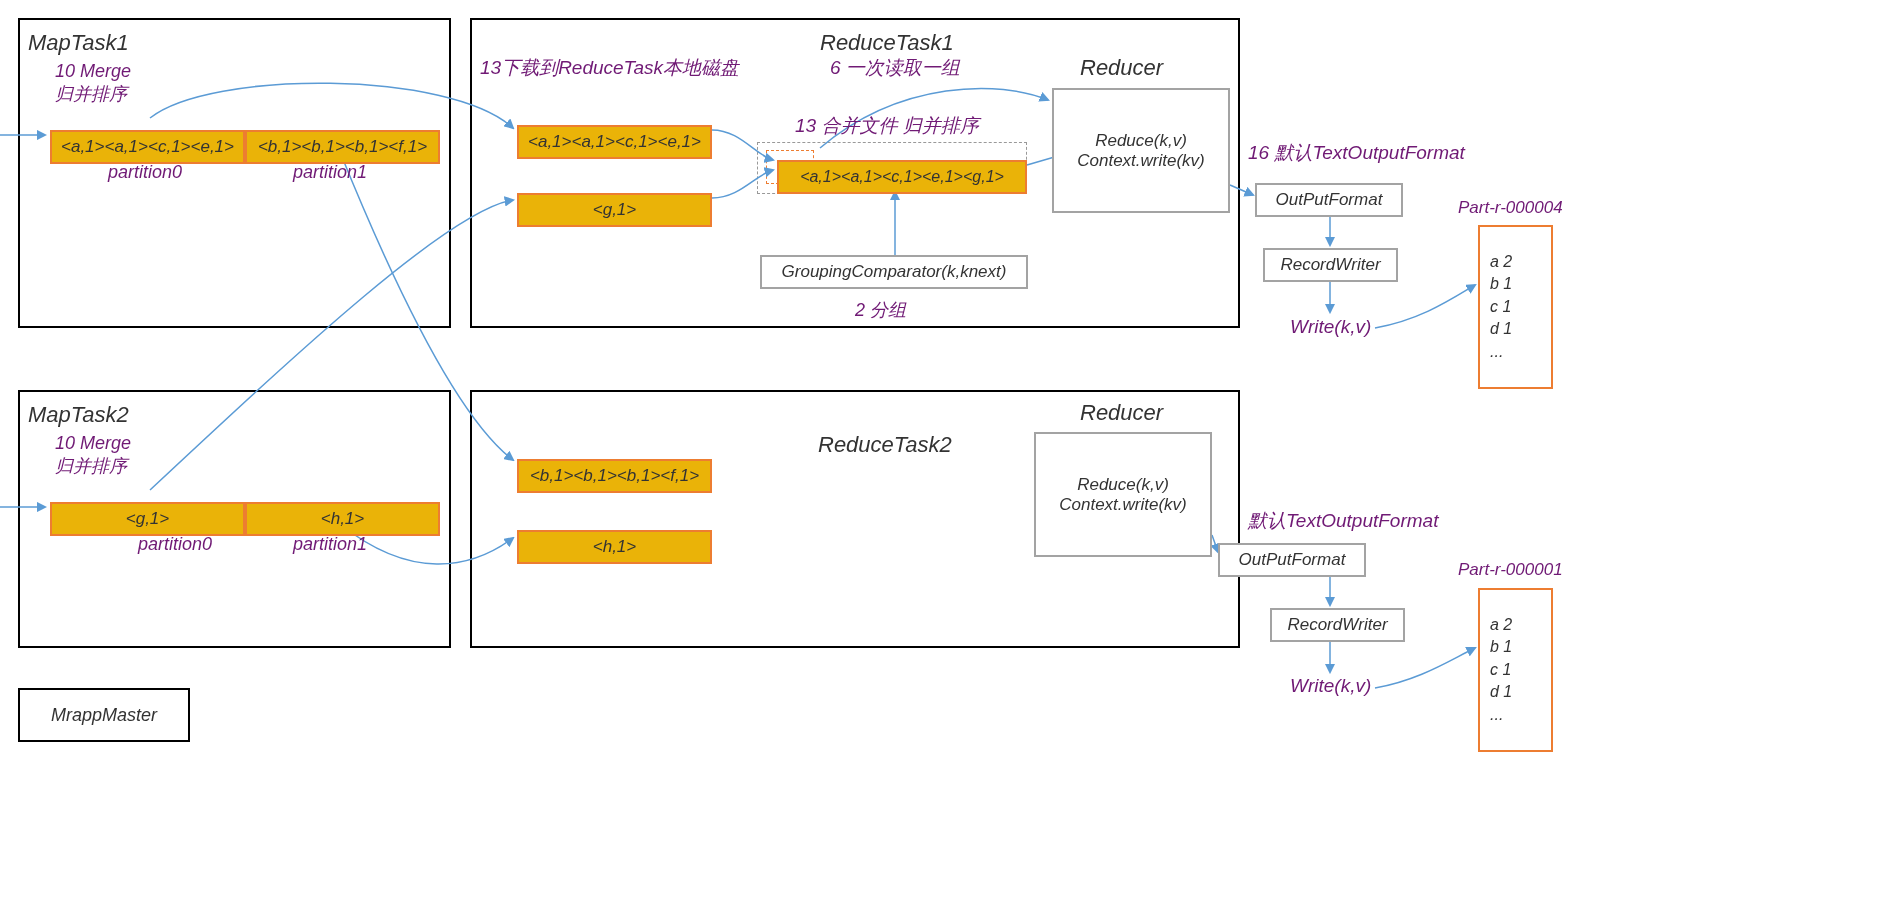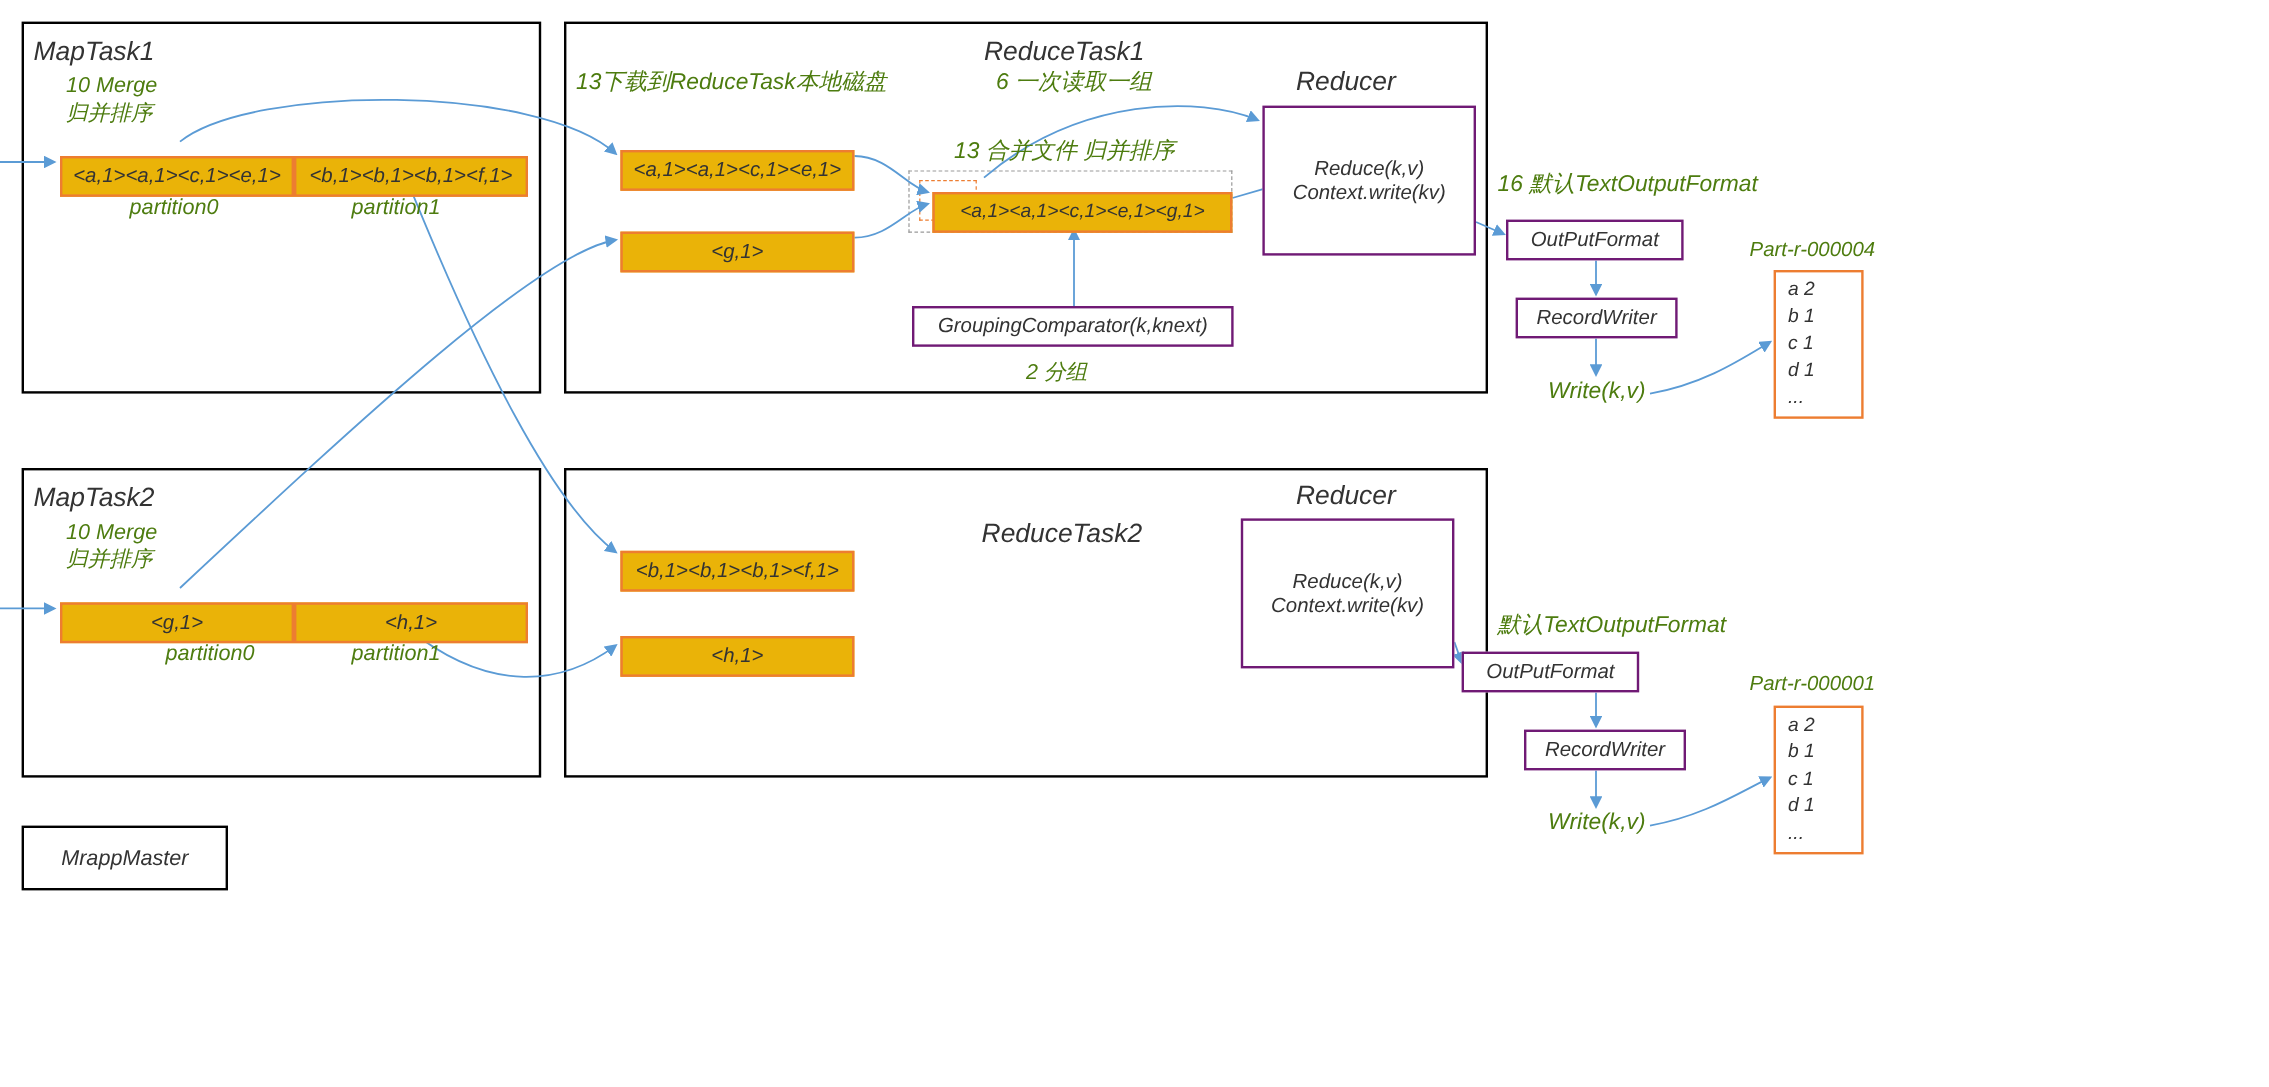--- a/index.html
+++ b/index.html
@@ -31,52 +31,52 @@
     background: #eab308;
     display: flex;
     align-items: center;
     justify-content: center;
     font-size: 17px;
     text-align: center;
     margin-top: 12px;
   }
   .green-box {
     position: absolute;
-    border: 2px solid #701a75;
+    border: 2px solid #a3a3a3;
     background: #fff;
     display: flex;
     align-items: center;
     justify-content: center;
     font-size: 17px;
     text-align: center;
   }
   .dashed-box {
     position: absolute;
     border: 1px dashed #999;
   }
   .dashed-box-orange {
     position: absolute;
     border: 1px dashed #ED7D31;
   }
   .label {
     position: absolute;
     font-size: 18px;
-    color: #4d7c0f;
+    color: #701a75;
     white-space: pre-line;
   }
   .label-big {
     position: absolute;
     font-size: 22px;
     color: #333;
   }
   .output-box {
     position: absolute;
     border: 2px solid #ED7D31;
     background: #fff;
-    padding: 4px 10px;
+    padding: 24px 10px;
     font-size: 16px;
     line-height: 1.4;
     white-space: pre-line;
   }
   svg.arrows {
     position: absolute;
     top: 0; left: 0;
     width: 1891px;
     height: 906px;
     pointer-events: none;

